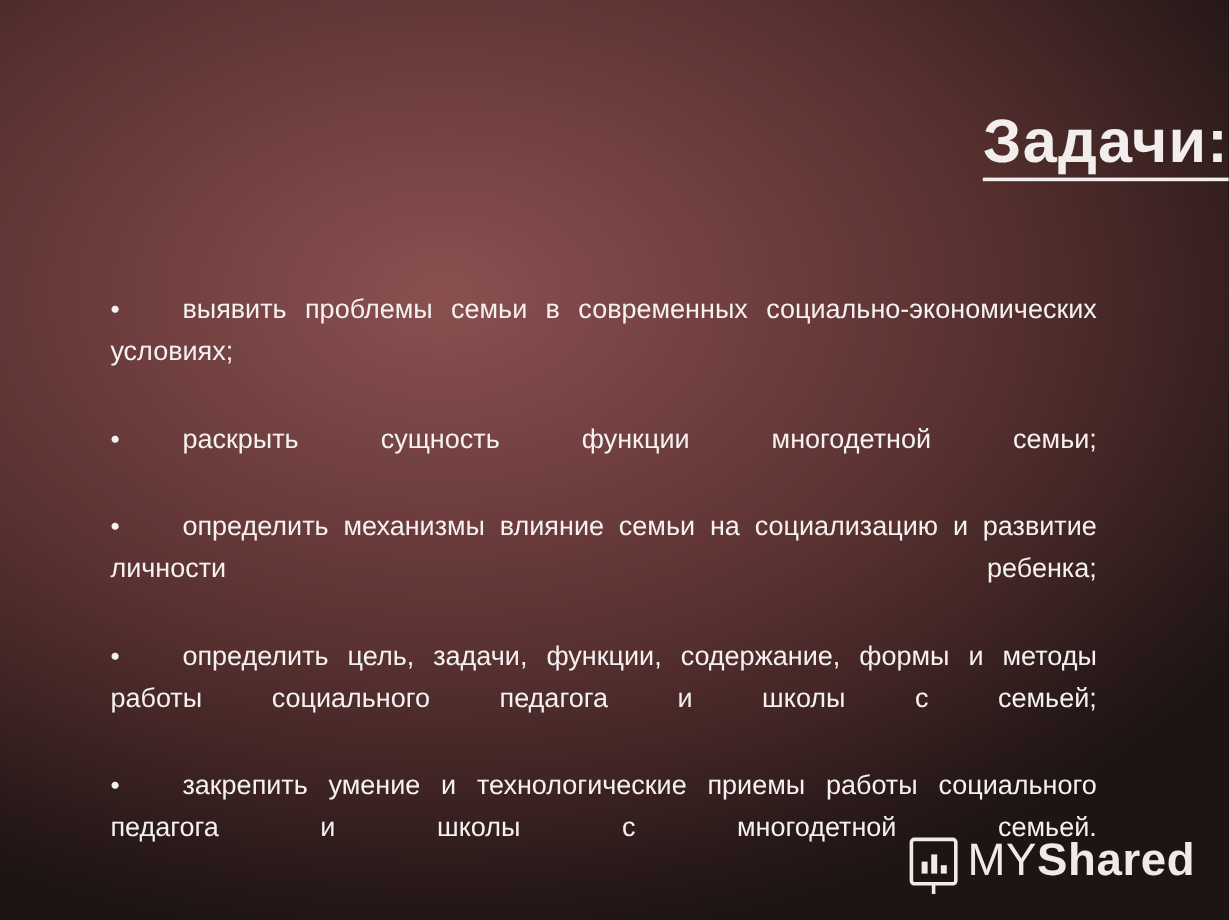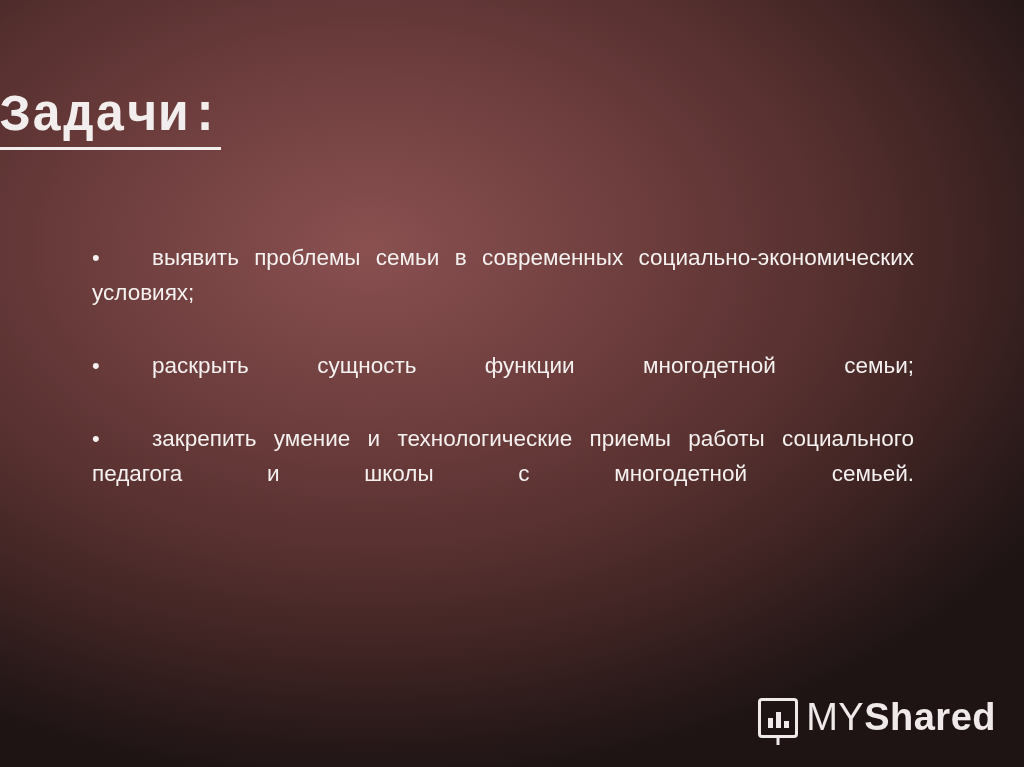--- a/index.html
+++ b/index.html
@@ -20,26 +20,25 @@
     box-sizing: border-box;
     background:
       radial-gradient(ellipse 78% 70% at 36% 32%, #8a5050 0%, #7b4646 18%, #6a3b3b 38%, #56302f 58%, #3f2423 76%, #2b1a1a 90%, #1e1414 100%);
     overflow: hidden;
   }
   .slide-title {
     position: absolute;
     top: 88px;
     left: 0;
     width: 100%;
-    text-align: left;
+    text-align: right;
     font-size: 51px;
     font-weight: bold;
     color: #f2eeee;
     letter-spacing: 1px;
-    font-family: Liberation Mono, monospace;
   }
   .slide-title .u {
     border-bottom: 3px solid #f2eeee;
     padding-bottom: 2px;
   }
   .bullet-list {
     position: absolute;
     top: 240px;
     left: 92px;
     width: 822px;
@@ -131,21 +130,27 @@
 
     <div class="bullet">
       <span class="marker">•</span><span class="gap"></span><span class="txt">выявить проблемы семьи в современных социально-экономических условиях;</span>
     </div>
 
     <div class="bullet">
       <span class="marker">•</span><span class="gap"></span><span class="txt">раскрыть сущность функции многодетной семьи;</span>
     </div>
 
 
+    <div class="bullet">
+      <span class="marker">•</span><span class="gap"></span><span class="txt">определить механизмы влияние семьи на социализацию и развитие личности ребенка;</span>
+    </div>
 
+    <div class="bullet">
+      <span class="marker">•</span><span class="gap"></span><span class="txt">определить цель, задачи, функции, содержание, формы и методы работы социального педагога и школы с семьей;</span>
+    </div>
 
     <div class="bullet">
       <span class="marker">•</span><span class="gap"></span><span class="txt">закрепить умение и технологические приемы работы социального педагога и школы с многодетной семьей.</span>
     </div>
 
   </div>
 
   <div class="logo">
     <div class="logo-mark">
       <div class="bar b1"></div>

